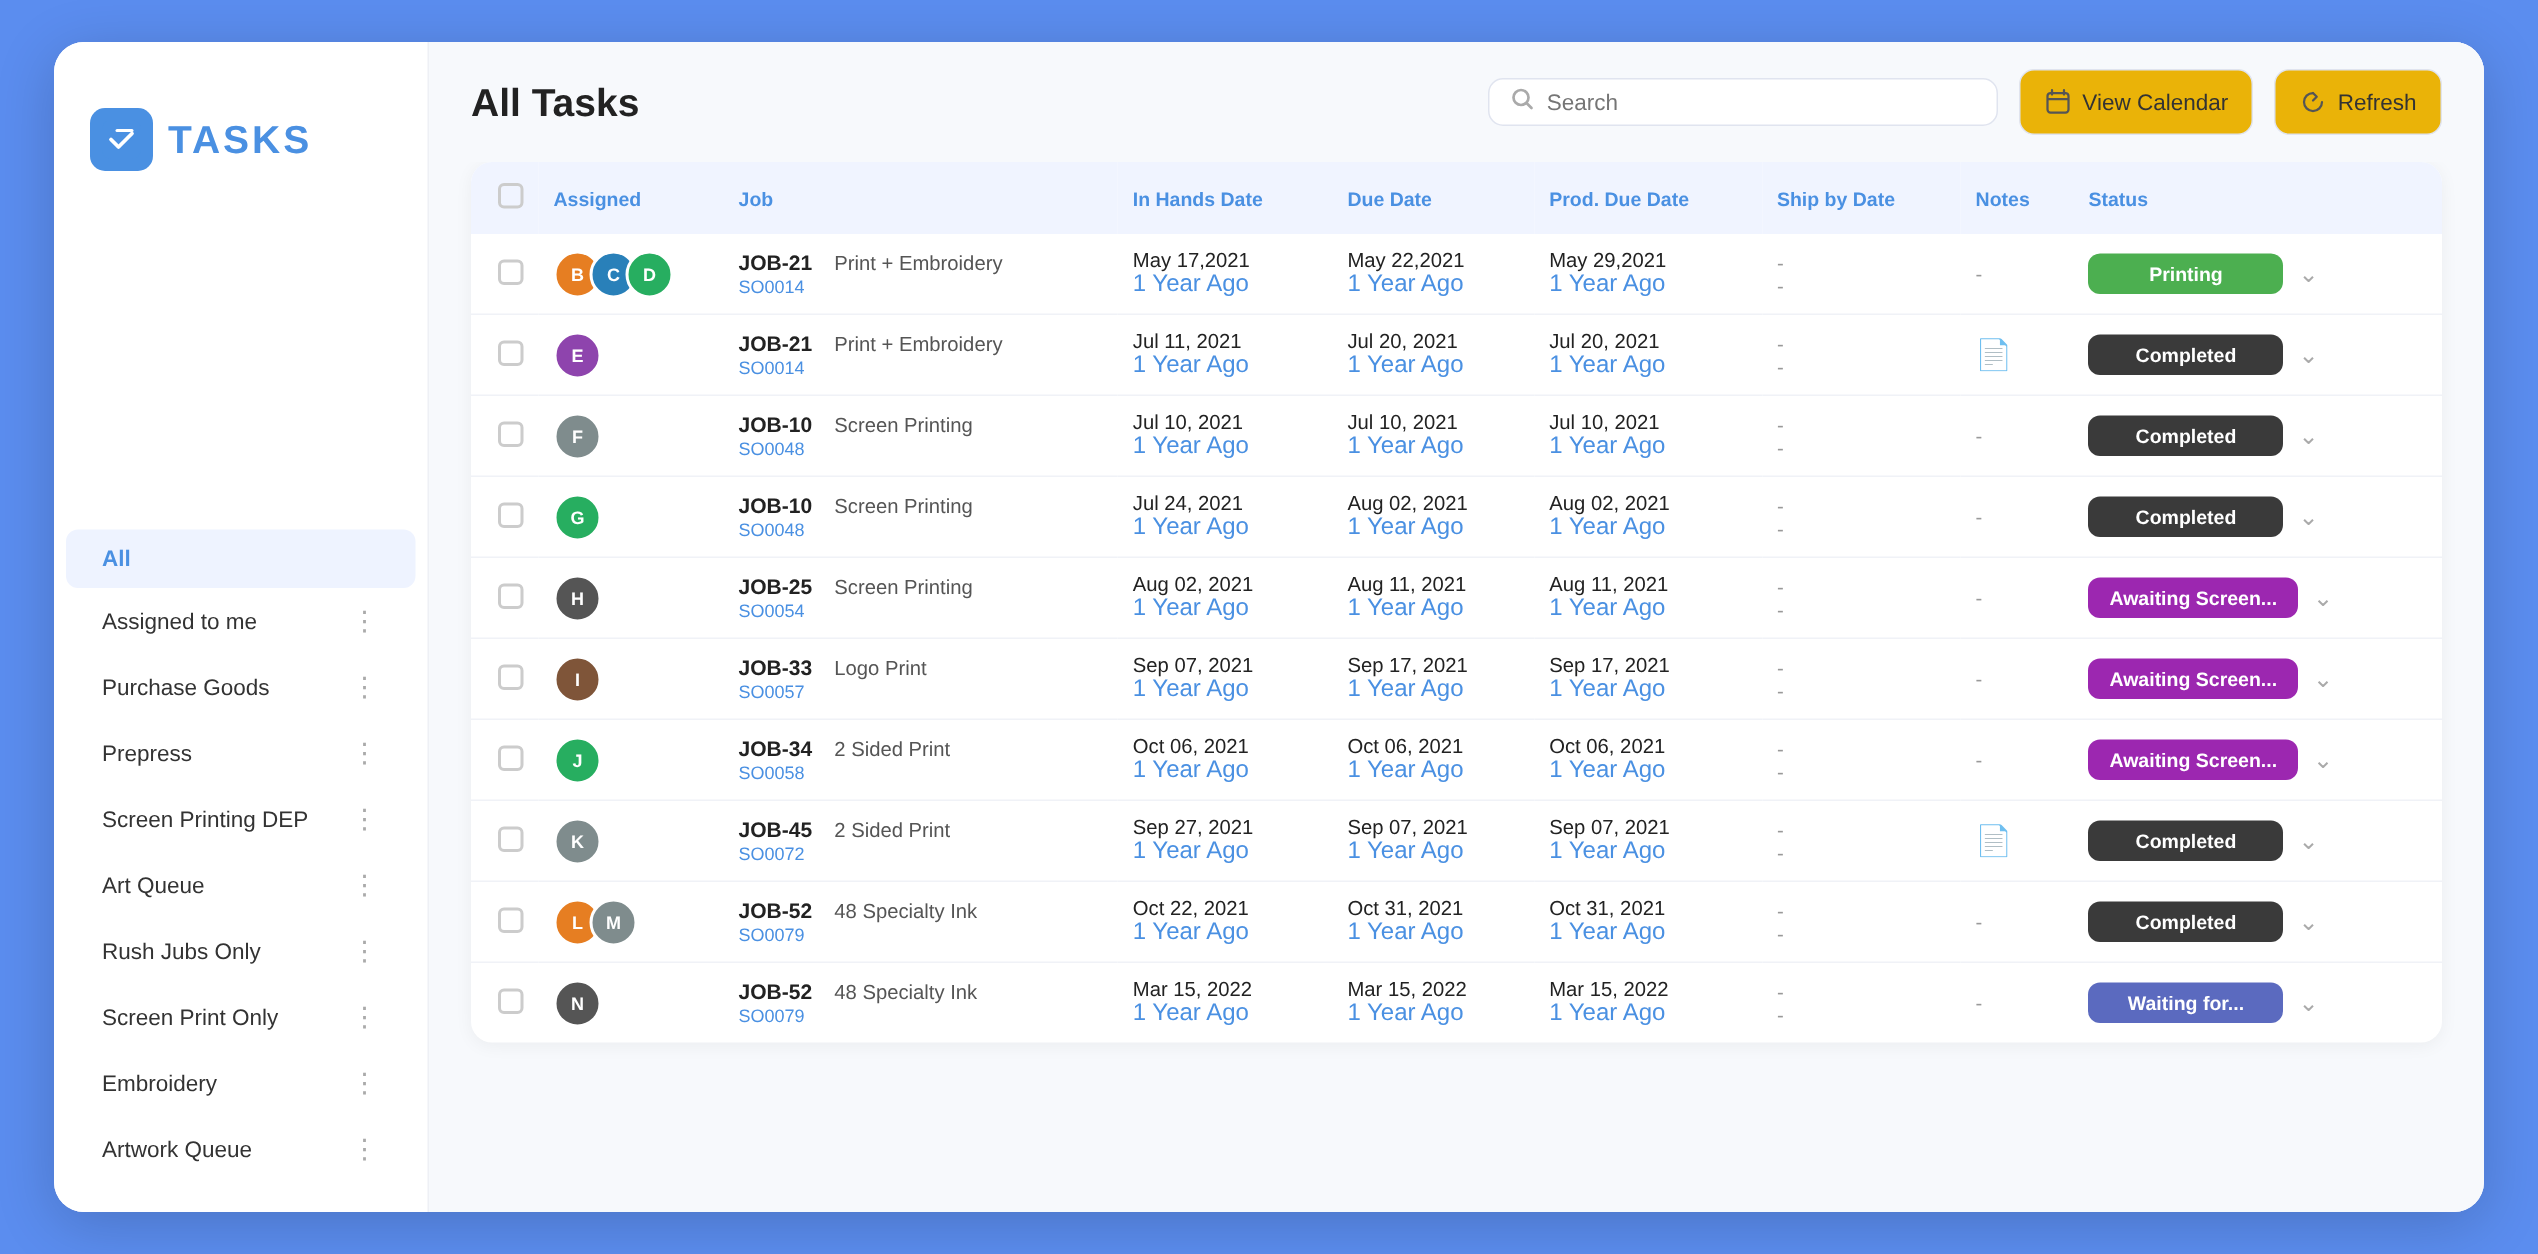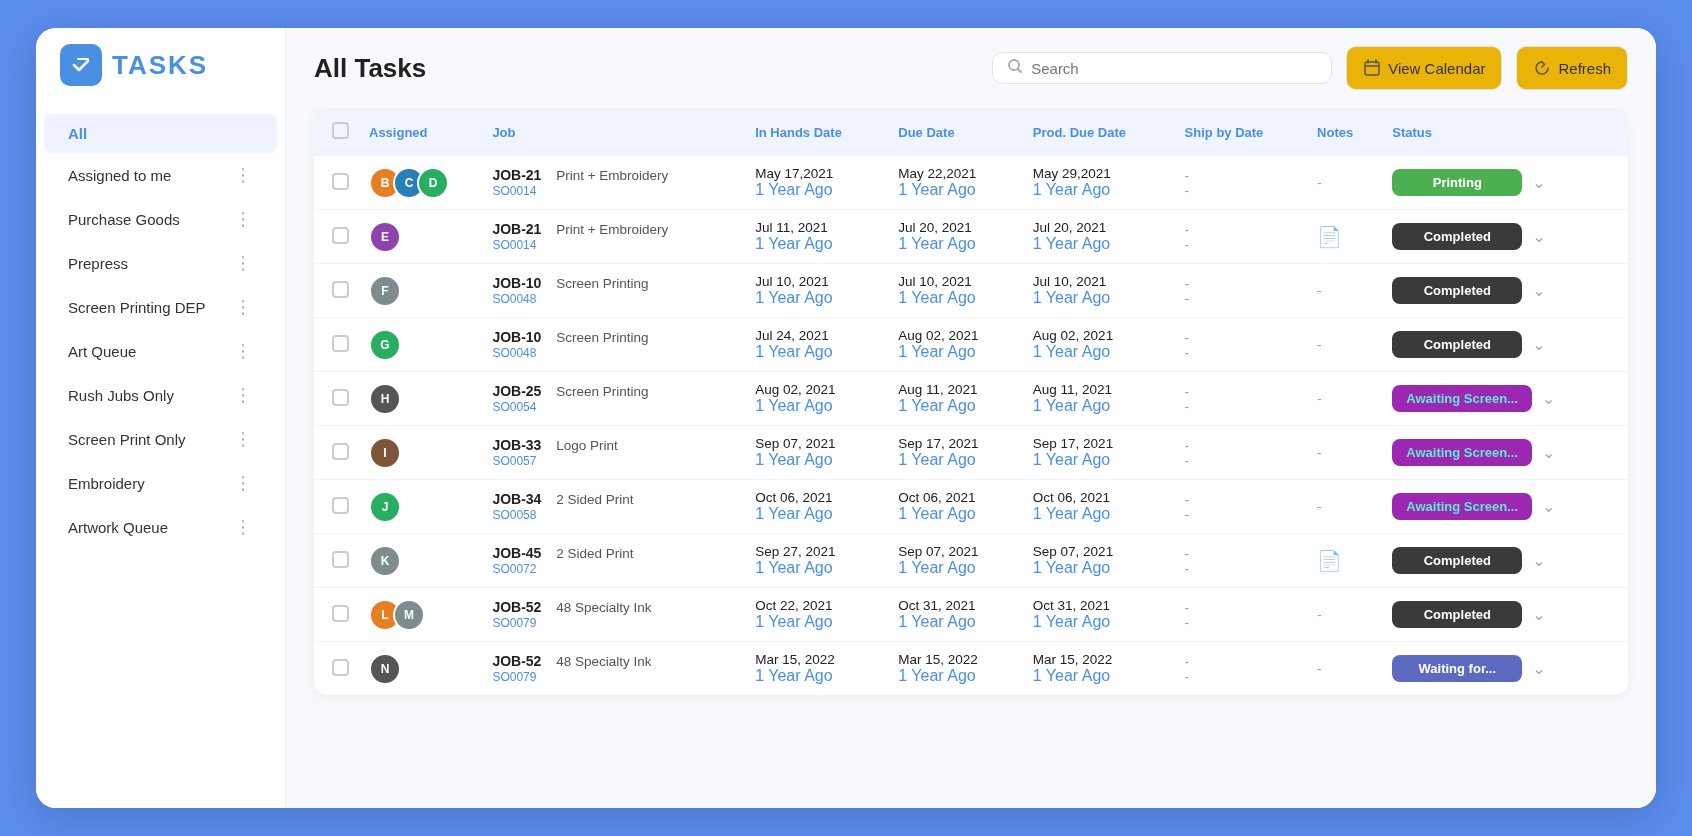--- a/index.html
+++ b/index.html
@@ -20,23 +20,24 @@
       display: flex;
       overflow: hidden;
       box-shadow: 0 8px 40px rgba(0,0,0,0.18);
     }
     
     .sidebar {
       width: 250px;
       min-width: 250px;
       background: #fff;
       border-right: 1px solid #eef0f5;
-      padding: 16px 0 20px 0;
+      padding: 44px 0 20px 0;
       display: flex;
       flex-direction: column;
+      justify-content: space-between;
     }
     .sidebar-logo {
       display: flex;
       align-items: center;
       gap: 10px;
       padding: 0 24px 28px 24px;
     }
     .logo-icon {
       width: 42px;
       height: 42px;
@@ -226,21 +227,21 @@
       border-radius: 8px;
       padding: 6px 14px;
       font-size: 13px;
       font-weight: 600;
       min-width: 130px;
       white-space: nowrap;
       text-align: center;
     }
     .status-printing { background: #4caf50; color: #fff; }
     .status-completed { background: #3a3a3a; color: #fff; }
-    .status-awaiting { background: #9c27b0; color: #5eead4; }
+    .status-awaiting { background: #9c27b0; color: #ffffff; }
     .status-waiting { background: #5b6abf; color: #fff; }
     .row-expand {
       color: #aaa;
       cursor: pointer;
       font-size: 16px;
       padding-left: 6px;
     }
     .col-status-cell { display: flex; align-items: center; gap: 4px; }
   </style>
 </head>

